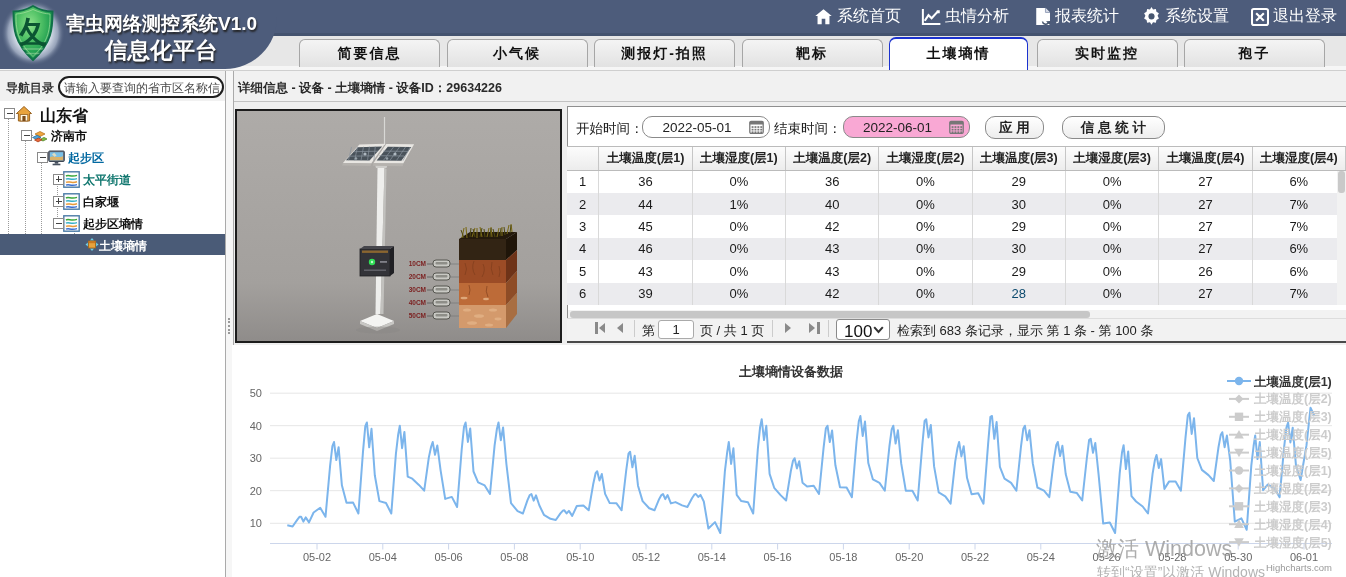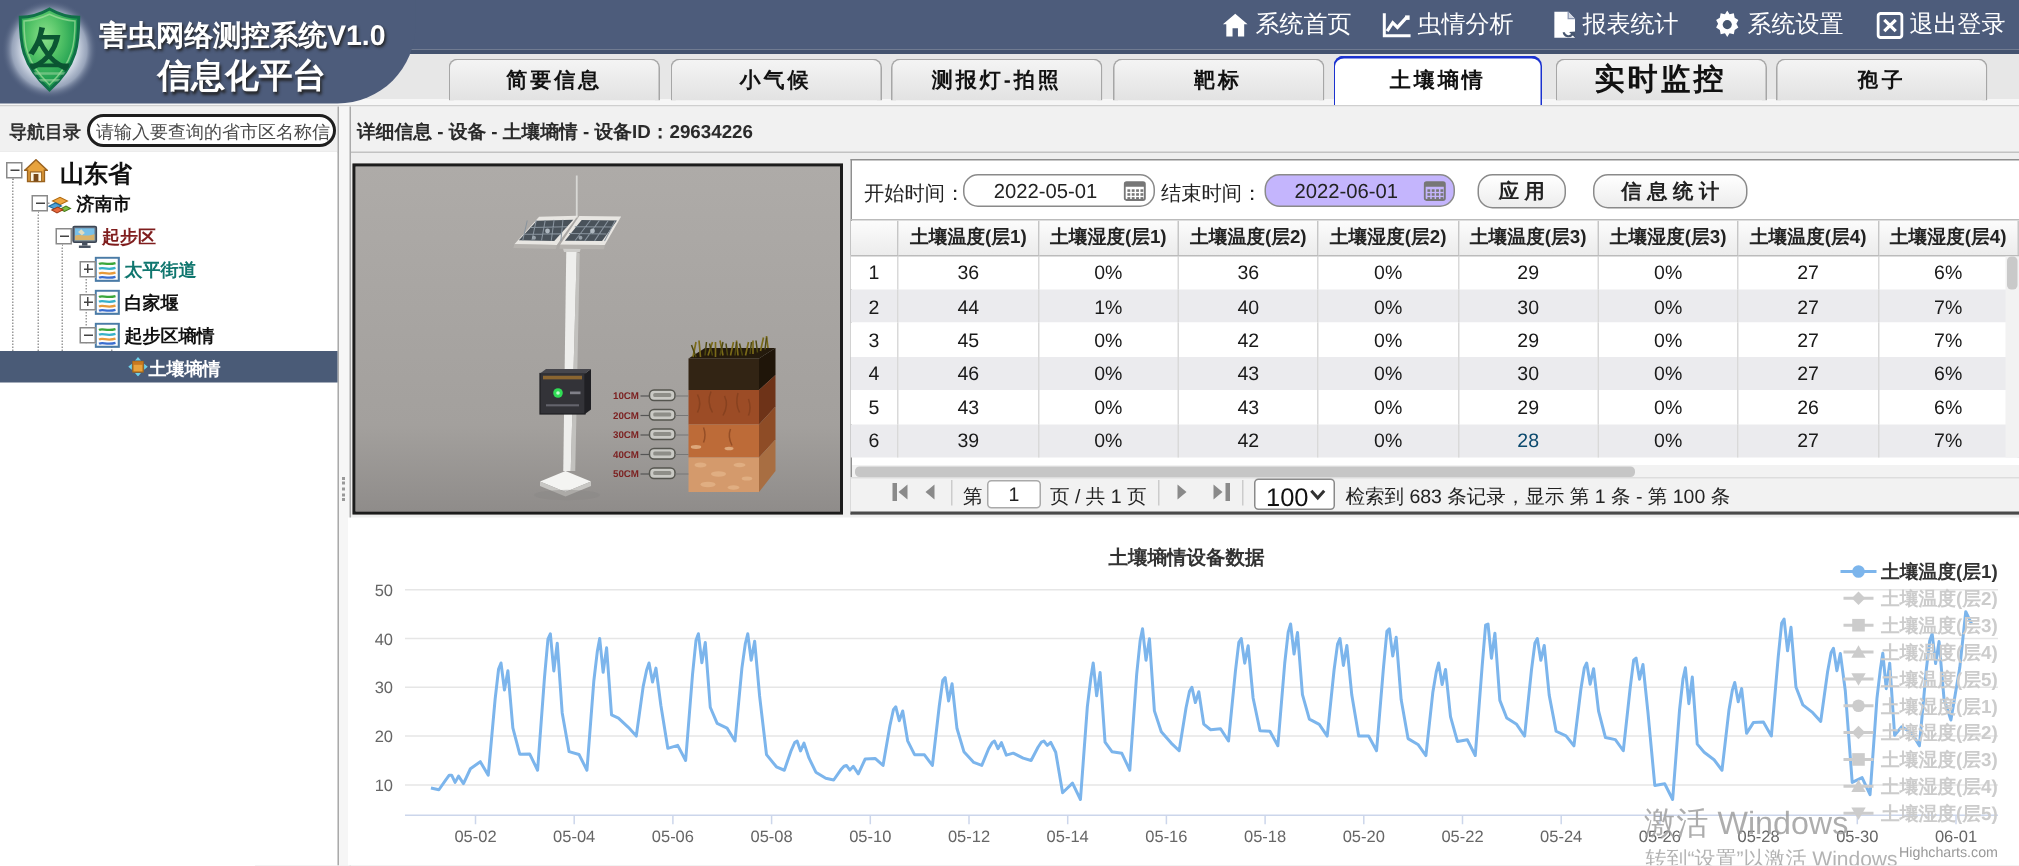--- a/index.html
+++ b/index.html
@@ -8,21 +8,21 @@
 <div class="abs" style="left:0;top:0;width:1346px;height:33px;background:#4d5c7b;"></div>
 <div class="abs" style="left:0;top:33px;width:1346px;height:2.5px;background:#44536f;"></div>
 <div class="abs" style="left:0;top:35.5px;width:1346px;height:35px;background:#e7e7e7;"></div>
 <div class="abs" style="left:0;top:66px;width:1346px;height:5px;background:#f6f6f6;"></div>
 <div class="abs" style="left:0;top:70px;width:1346px;height:1px;background:#cfcfcf;"></div>
 <div class="abs" style="left:299.0px;top:38.5px;width:139px;height:27px;background:linear-gradient(#f4f4f4,#e2e2e2);border:1px solid #a6a6a6;border-bottom:none;border-radius:6px 6px 0 0;text-align:center;line-height:27px;font-size:14px;font-weight:bold;color:#111;letter-spacing:2px;">简要信息</div>
 <div class="abs" style="left:446.5px;top:38.5px;width:139px;height:27px;background:linear-gradient(#f4f4f4,#e2e2e2);border:1px solid #a6a6a6;border-bottom:none;border-radius:6px 6px 0 0;text-align:center;line-height:27px;font-size:14px;font-weight:bold;color:#111;letter-spacing:2px;">小气候</div>
 <div class="abs" style="left:594.0px;top:38.5px;width:139px;height:27px;background:linear-gradient(#f4f4f4,#e2e2e2);border:1px solid #a6a6a6;border-bottom:none;border-radius:6px 6px 0 0;text-align:center;line-height:27px;font-size:14px;font-weight:bold;color:#111;letter-spacing:2px;">测报灯-拍照</div>
 <div class="abs" style="left:741.5px;top:38.5px;width:139px;height:27px;background:linear-gradient(#f4f4f4,#e2e2e2);border:1px solid #a6a6a6;border-bottom:none;border-radius:6px 6px 0 0;text-align:center;line-height:27px;font-size:14px;font-weight:bold;color:#111;letter-spacing:2px;">靶标</div>
 <div class="abs" style="left:889.0px;top:37px;width:137px;height:31px;background:#fff;border:1px solid #1b32cf;border-top:2px solid #1b32cf;border-bottom:none;border-radius:7px 7px 0 0;text-align:center;line-height:29px;font-size:14px;font-weight:bold;color:#111;letter-spacing:2px;z-index:4;">土壤墒情</div>
-<div class="abs" style="left:1036.5px;top:38.5px;width:139px;height:27px;background:linear-gradient(#f4f4f4,#e2e2e2);border:1px solid #a6a6a6;border-bottom:none;border-radius:6px 6px 0 0;text-align:center;line-height:27px;font-size:20px;font-weight:bold;color:#111;letter-spacing:2px;">实时监控</div>
+<div class="abs" style="left:1036.5px;top:38.5px;width:139px;height:27px;background:linear-gradient(#f4f4f4,#e2e2e2);border:1px solid #a6a6a6;border-bottom:none;border-radius:6px 6px 0 0;text-align:center;line-height:27px;font-size:14px;font-weight:bold;color:#111;letter-spacing:2px;">实时监控</div>
 <div class="abs" style="left:1184.0px;top:38.5px;width:139px;height:27px;background:linear-gradient(#f4f4f4,#e2e2e2);border:1px solid #a6a6a6;border-bottom:none;border-radius:6px 6px 0 0;text-align:center;line-height:27px;font-size:14px;font-weight:bold;color:#111;letter-spacing:2px;">孢子</div>
 <div class="abs" style="left:0;top:0;width:277px;height:69px;background:#4d5c7b;border-bottom-right-radius:52px;z-index:5;"></div>
 <div class="abs" style="z-index:6;left:66px;top:11px;width:260px;color:#fff;font-size:19px;font-weight:bold;text-shadow:1px 1.5px 2px #222;">害虫网络测控系统V1.0</div>
 <div class="abs" style="z-index:6;left:105px;top:35px;width:260px;color:#fff;font-size:22.5px;font-weight:bold;letter-spacing:0px;text-shadow:1px 2px 2px #222;">信息化平台</div>
 <div class="abs" style="z-index:7;left:0;top:0;">
 <svg class="abs" style="left:0px;top:0px;" width="66" height="68" viewBox="0 0 66 68">
  <defs>
   <radialGradient id="glow" cx="50%" cy="50%" r="50%">
     <stop offset="50%" stop-color="#eef4fb" stop-opacity="0.95"></stop>
     <stop offset="78%" stop-color="#d4deed" stop-opacity="0.55"></stop>
@@ -127,21 +127,21 @@
     <div class="abs" style="left:1.5px;top:3.5px;width:6px;height:1.6px;background:#444;"></div>
   </div>
 <svg class="abs" style="left:48px;top:150px" width="17" height="16" viewBox="0 0 17 16">
     <rect x="0.7" y="1" width="15.6" height="10.5" rx="1" fill="#6a7686" stroke="#3c4654" stroke-width="1"></rect>
     <rect x="2" y="2.2" width="13" height="8" fill="#79c0e8"></rect>
     <path d="M2 7.2 C5 5.4 8 8.4 15 6.2 L15 10.2 L2 10.2 Z" fill="#d9b26a"></path>
     <path d="M4 4.6 l2.2 -1.8 l2.4 2.6 l-2 1.4 Z" fill="#f2e2b8" opacity="0.85"></path>
     <rect x="6.7" y="11.5" width="3.6" height="2.2" fill="#46505e"></rect>
     <rect x="4.6" y="13.7" width="7.8" height="1.6" fill="#46505e"></rect>
   </svg>
-<div class="abs" style="left:68px;top:150.0px;font-size:12px;font-weight:bold;color:#7f1d1d;">起步区</div>
+<div class="abs" style="left:68px;top:150.0px;font-size:12px;font-weight:bold;color:#0369a1;">起步区</div>
 <div class="abs" style="left:53.0px;top:174.0px;width:9px;height:9px;background:#fff;border:1px solid #8a8a8a;z-index:3;">
     <div class="abs" style="left:1.5px;top:3.5px;width:6px;height:1.6px;background:#444;"></div>
     <div class="abs" style="left:3.7px;top:1.3px;width:1.6px;height:6px;background:#444;"></div>
   </div>
 <svg class="abs" style="left:63px;top:171px" width="17" height="17" viewBox="0 0 17 17">
     <rect x="0.8" y="0.8" width="15.4" height="15.4" fill="#fdfdfd" stroke="#4a7ba6" stroke-width="1.4"></rect>
     <path d="M3 5 C5.5 3.4 8 6.2 14 4.4" stroke="#3aa63a" stroke-width="1.5" fill="none"></path>
     <path d="M3 8.2 C5.5 6.6 8 9.4 14 7.6" stroke="#37b0c8" stroke-width="1.5" fill="none"></path>
     <path d="M3 11.4 C5.5 9.8 8 12.6 14 10.8" stroke="#e89a3a" stroke-width="1.5" fill="none"></path>
     <path d="M3 14.2 C5.5 12.8 8 15.2 14 13.6" stroke="#3a6ed0" stroke-width="1.5" fill="none"></path>
@@ -324,21 +324,21 @@
       <rect x="5.5" y="8.8" width="1.9" height="1.7" fill="#777"></rect>
       <rect x="8.4" y="8.8" width="1.9" height="1.7" fill="#777"></rect>
       <rect x="11.3" y="8.8" width="1.9" height="1.7" fill="#777"></rect>
       <rect x="2.6" y="11.4" width="1.9" height="1.7" fill="#777"></rect>
       <rect x="5.5" y="11.4" width="1.9" height="1.7" fill="#777"></rect>
       <rect x="8.4" y="11.4" width="1.9" height="1.7" fill="#777"></rect>
       <rect x="11.3" y="11.4" width="1.9" height="1.7" fill="#777"></rect>
     </svg>
   </div>
 <div class="abs" style="left:774px;top:120px;font-size:13.5px;color:#222;">结束时间：</div>
-<div class="abs" style="left:843px;top:116px;width:125px;height:20px;border:1.5px solid #8a8a8a;border-radius:10px;background:#c4b5fd;">
+<div class="abs" style="left:843px;top:116px;width:125px;height:20px;border:1.5px solid #8a8a8a;border-radius:10px;background:#f9a8d4;">
   <div class="abs" style="left:0;top:3px;width:107px;text-align:center;font-size:13.5px;color:#222;">2022-06-01</div>
     <svg class="abs" style="right:5px;top:3px;" width="15" height="14" viewBox="0 0 15 14">
       <rect x="0.8" y="1.5" width="13.4" height="11.8" rx="1.2" fill="none" stroke="#777" stroke-width="1.3"></rect>
       <rect x="0.8" y="1.5" width="13.4" height="3" fill="#777"></rect>
       <rect x="2.6" y="6.2" width="1.9" height="1.7" fill="#777"></rect>
       <rect x="5.5" y="6.2" width="1.9" height="1.7" fill="#777"></rect>
       <rect x="8.4" y="6.2" width="1.9" height="1.7" fill="#777"></rect>
       <rect x="11.3" y="6.2" width="1.9" height="1.7" fill="#777"></rect>
       <rect x="2.6" y="8.8" width="1.9" height="1.7" fill="#777"></rect>
       <rect x="5.5" y="8.8" width="1.9" height="1.7" fill="#777"></rect>

